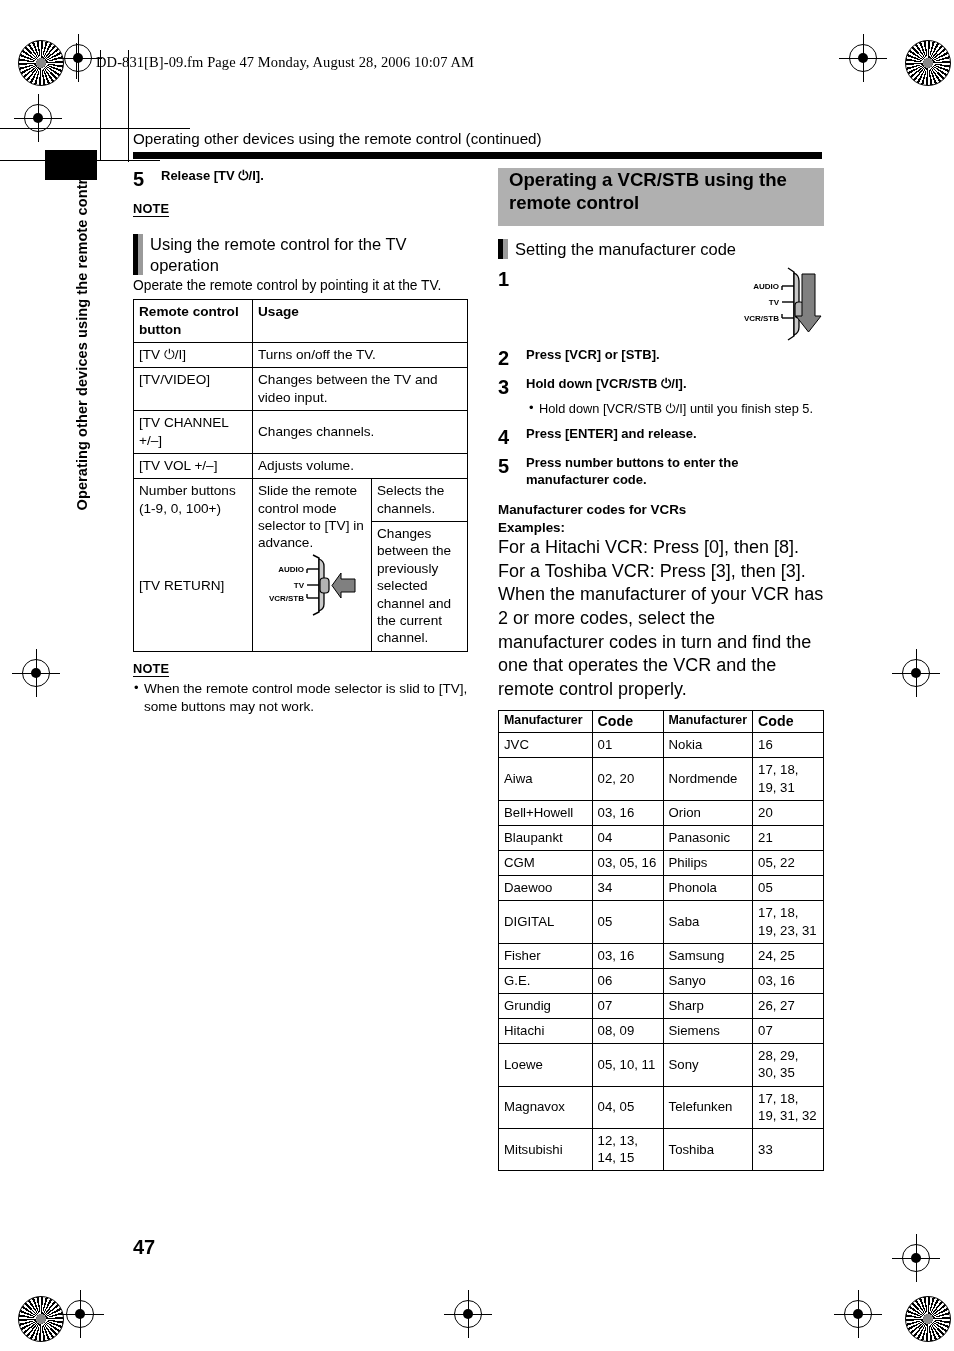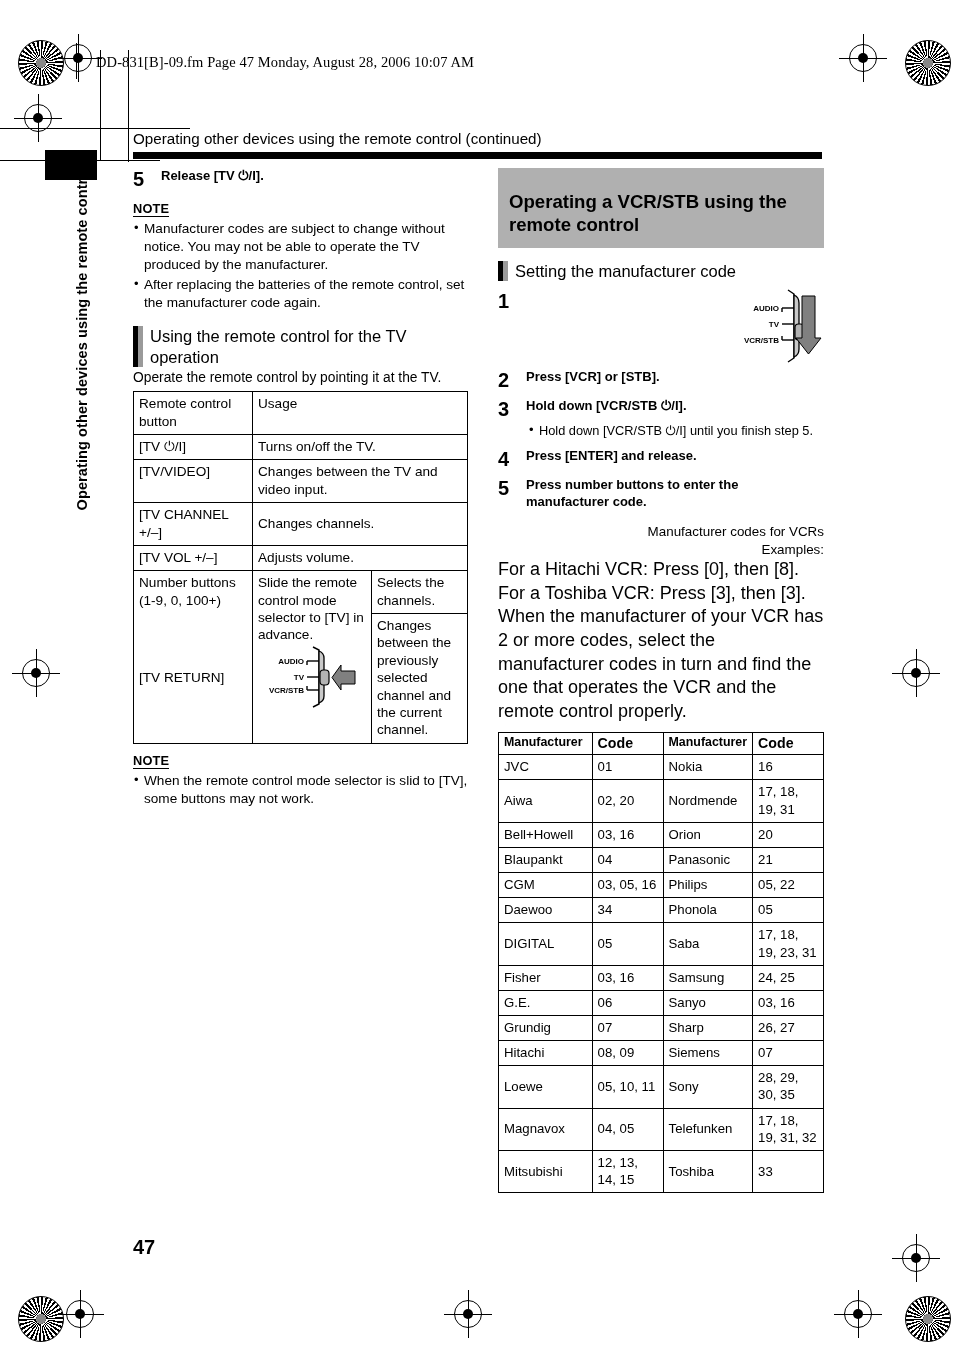--- a/index.html
+++ b/index.html
@@ -74,51 +74,51 @@
 
   
   .subhead{display:flex;align-items:flex-start;margin:14px 0 2px 0;}
   .subbar{flex:0 0 auto;width:10px;margin-right:7px;align-self:stretch;
           background:linear-gradient(to right,#000 0 50%,#9a9a9a 50% 100%);}
   .subtitle{font-size:16.5px;line-height:1.25;}
 
   .lead{font-size:13.8px;margin:2px 0 4px 0;line-height:1.3;}
 
   
-  .banner{background:#b0b0b0;padding:22px 11px 11px 11px;}
+  .banner{background:#b0b0b0;padding:0 11px 11px 11px;}
   .banner h2{margin:0;font-size:18.6px;font-weight:bold;line-height:1.26;}
 
   
   table{border-collapse:collapse;width:100%;}
   table td,table th{border:1.1px solid #000;vertical-align:top;}
 
   .tvtable{font-size:13.6px;}
   .tvtable td{padding:3px 5px 4px 5px;line-height:1.28;}
-  .tvtable .hd{font-weight:normal;margin-left:44px;}
+  .tvtable .hd{font-weight:bold;margin-left:44px;}
 
   .mfg{font-size:13.2px;}
   .mfg td{padding:3px 5px 4px 5px;line-height:1.3;}
   .mfg th{padding:2px 5px 3px 5px;text-align:left;font-weight:bold;}
   .mfg th.small{font-size:12.4px;}
   .mfg th.big{font-size:14.2px;}
   .mfg .c1{width:86px;}
   .mfg .c2{width:80px;}
   .mfg .c3{width:78px;}
   .mfg .c4{width:80px;}
 
   .mfg-intro{font-size:18px;line-height:1.31;margin:10px 0 0 0;}
 
   
   .sw{position:relative;display:inline-block;}
   .sw svg{display:block;}
 
   
   .pageno{position:absolute;left:133px;top:1236px;font-size:20px;font-weight:bold;}
 
-  .codes-head{font-size:13.4px;font-weight:normal;line-height:1.3;text-align:right;}
+  .codes-head{font-size:13.4px;font-weight:bold;line-height:1.3;}
 </style>
 </head>
 <body>
 
 <div class="page">
 
   <div class="spotmark" style="left:18px;top:40px;"></div>
   <div class="spotmark" style="left:905px;top:40px;"></div>
   <div class="spotmark" style="left:18px;top:1296px;"></div>
   <div class="spotmark" style="left:905px;top:1296px;"></div>
@@ -195,24 +195,20 @@
   <div class="runbar"></div>
 
   <div class="colL">
 
     <div class="step">
       <div class="num">5</div>
       <div class="txt">Release [TV ⏻/I].</div>
     </div>
 
     <div class="note-h">NOTE</div>
-    <ul class="bullets">
-      <li>Manufacturer codes are subject to change without notice. You may not be able to operate the TV produced by the manufacturer.</li>
-      <li>After replacing the batteries of the remote control, set the manufacturer code again.</li>
-    </ul>
 
     <div class="subhead">
       <div class="subbar"></div>
       <div class="subtitle">Using the remote control for the TV operation</div>
     </div>
     <p class="lead">Operate the remote control by pointing it at the TV.</p>
 
     <table class="tvtable">
       <tbody>
           <tr>

